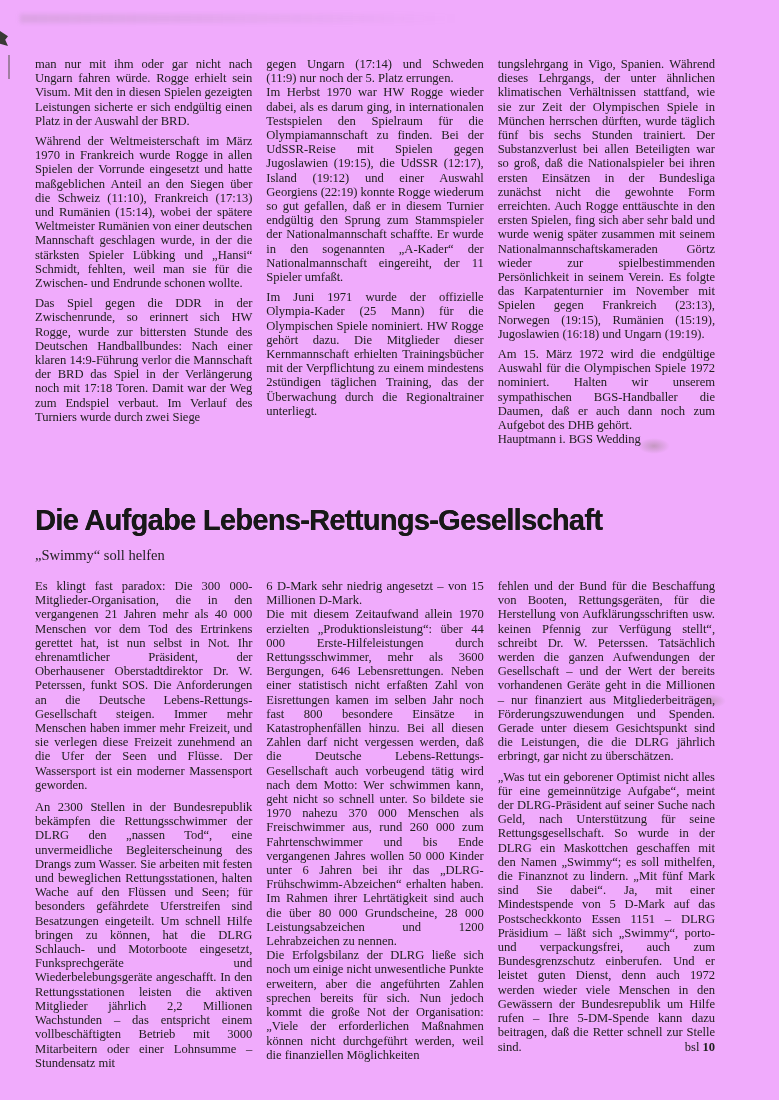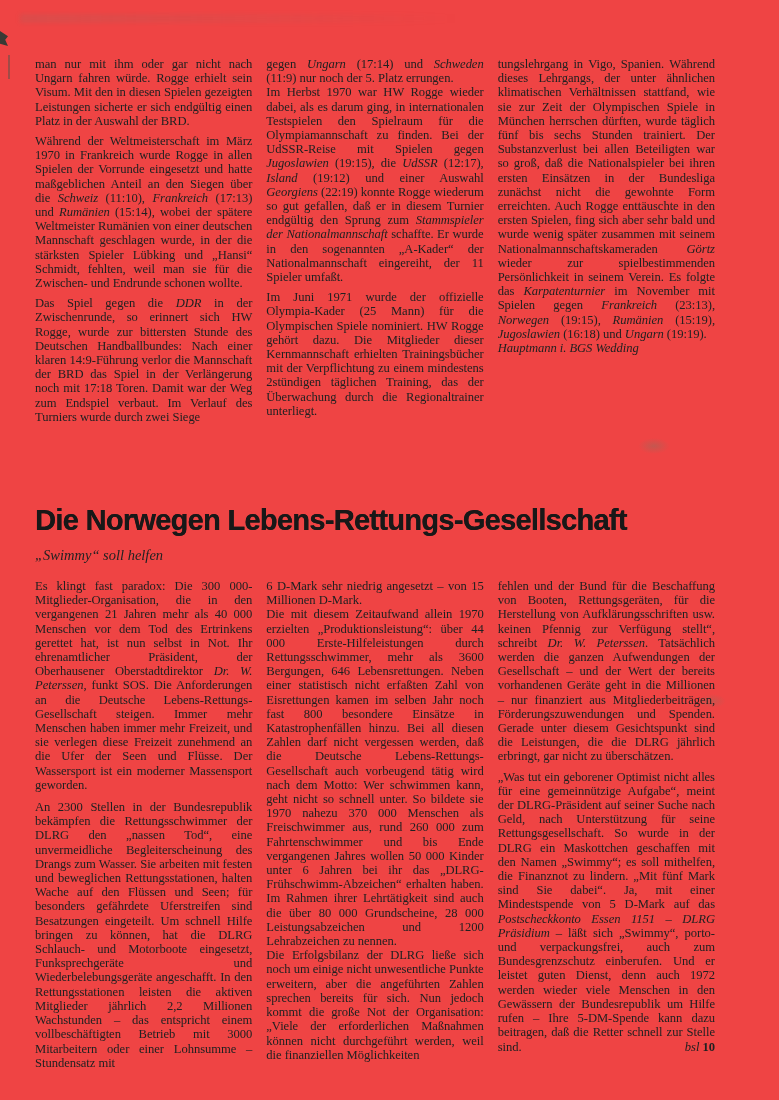--- a/index.html
+++ b/index.html
@@ -1,20 +1,20 @@
 <!DOCTYPE html>
 <html lang="de"><head>
 <meta charset="utf-8">
 <style>
   * { margin:0; padding:0; box-sizing:border-box; }
   html, body { width:779px; background:#fcfbf8; }
   .page {
     position:relative;
     width:779px; height:1100px;
-    background:#ef4444;
+    background:#f0abfc;
     color:#212121;
     font-family:"Liberation Serif", serif;
     overflow:hidden;
   }
 
   
   .artifact { position:absolute; pointer-events:none; }
   .a-ink   { left:0; top:31px; width:8px; height:15px; background:#3a3a35;
              clip-path:polygon(0 0,100% 35%,65% 58%,100% 100%,0 85%); filter:blur(.3px); }
   .a-line  { left:8px; top:55px; width:2px; height:24px; background:#55524a; opacity:.5; filter:blur(.4px); }
@@ -31,34 +31,33 @@
 
   .cols { display:flex; gap:14px; align-items:flex-start; }
   .col  { flex:1 1 0;
           font-size:12.6px; line-height:14.2px;
           text-align:justify; hyphens:auto; -webkit-hyphens:auto;
           letter-spacing:-0.05px; }
   .col p { margin:0 0 6px 0; }
   .col p.tight   { margin-top:-6px; }          
   .col p.gap     { margin-top:8px; }          
   .col p.overlap { margin-top:-20.2px; }       
-  .it { font-style:italic; }
+  .it { }
   .bd { font-weight:bold; }
 
   h1.headline {
     font-family:"Liberation Sans", sans-serif;
     font-weight:bold;
     font-size:29px; line-height:33px;
     letter-spacing:-0.7px;
     color:#181818;
     text-shadow:0.3px 0 0 currentColor;
   }
   p.subtitle {
     font-family:"Liberation Serif", serif;
-    font-style:italic;
     font-size:14.5px;
     margin:10px 0 15px 0;
     color:#222;
   }
 </style>
 </head>
 <body>
 
 <div class="page">
 
@@ -75,27 +74,28 @@
           <p><span>Während der Weltmeisterschaft im März 1970 in Frankreich wurde Rogge in allen Spielen der Vorrunde eingesetzt und hatte maßgeblichen Anteil an den Siegen über die </span><span class="it">Schweiz</span><span> (11:10), </span><span class="it">Frankreich</span><span> (17:13) und </span><span class="it">Rumänien</span><span> (15:14), wobei der spätere Weltmeister Rumänien von einer deutschen Mannschaft geschlagen wurde, in der die stärksten Spieler Lübking und „Hansi“ Schmidt, fehlten, weil man sie für die Zwischen- und Endrunde schonen wollte.</span></p>
           <p><span>Das Spiel gegen die </span><span class="it">DDR</span><span> in der Zwischenrunde, so erinnert sich HW Rogge, wurde zur bittersten Stunde des Deutschen Handballbundes: Nach einer klaren 14:9-Führung verlor die Mannschaft der BRD das Spiel in der Verlängerung noch mit 17:18 Toren. Damit war der Weg zum Endspiel verbaut. Im Verlauf des Turniers wurde durch zwei Siege</span></p>
         </div>
         <div class="col">
           <p><span>gegen </span><span class="it">Ungarn</span><span> (17:14) und </span><span class="it">Schweden</span><span> (11:9) nur noch der 5. Platz errungen.</span></p>
           <p class="tight"><span>Im Herbst 1970 war HW Rogge wieder dabei, als es darum ging, in internationalen Testspielen den Spielraum für die Olympiamannschaft zu finden. Bei der UdSSR-Reise mit Spielen gegen </span><span class="it">Jugoslawien</span><span> (19:15), die </span><span class="it">UdSSR</span><span> (12:17), </span><span class="it">Island</span><span> (19:12) und einer Auswahl </span><span class="it">Georgiens</span><span> (22:19) konnte Rogge wiederum so gut gefallen, daß er in diesem Turnier endgültig den Sprung zum </span><span class="it">Stammspieler der Nationalmannschaft</span><span> schaffte. Er wurde in den sogenannten „A-Kader“ der Nationalmannschaft eingereiht, der 11 Spieler umfaßt.</span></p>
           <p><span>Im Juni 1971 wurde der offizielle Olympia-Kader (25 Mann) für die Olympischen Spiele nominiert. HW Rogge gehört dazu. Die Mitglieder dieser Kernmannschaft erhielten Trainingsbücher mit der Verpflichtung zu einem mindestens 2stündigen täglichen Training, das der Überwachung durch die Regionaltrainer unterliegt.</span></p>
         </div>
         <div class="col">
           <p><span>tungslehrgang in Vigo, Spanien. Während dieses Lehrgangs, der unter ähnlichen klimatischen Verhältnissen stattfand, wie sie zur Zeit der Olympischen Spiele in München herrschen dürften, wurde täglich fünf bis sechs Stunden trainiert. Der Substanzverlust bei allen Beteiligten war so groß, daß die Nationalspieler bei ihren ersten Einsätzen in der Bundesliga zunächst nicht die gewohnte Form erreichten. Auch Rogge enttäuschte in den ersten Spielen, fing sich aber sehr bald und wurde wenig später zusammen mit seinem Nationalmannschaftskameraden </span><span class="it">Görtz</span><span> wieder zur spielbestimmenden Persönlichkeit in seinem Verein. Es folgte das </span><span class="it">Karpatenturnier</span><span> im November mit Spielen gegen </span><span class="it">Frankreich</span><span> (23:13), </span><span class="it">Norwegen</span><span> (19:15), </span><span class="it">Rumänien</span><span> (15:19), </span><span class="it">Jugoslawien</span><span> (16:18) und </span><span class="it">Ungarn</span><span> (19:19).</span></p>
+          <p><span>Am 15. März 1972 wird die endgültige Auswahl für die Olympischen Spiele 1972 nominiert. Halten wir unserem sympathischen BGS-Handballer die Daumen, daß er auch dann noch zum Aufgebot des DHB gehört.</span></p>
           <p class="tight" style="text-align: left;"><span class="it">Hauptmann i. BGS Wedding</span></p>
         </div>
       </div>
   </section>
 
   <section class="section-dlrg">
-    <h1 class="headline">Die Norwegen Lebens-Rettungs-Gesellschaft</h1>
+    <h1 class="headline">Die Aufgabe Lebens-Rettungs-Gesellschaft</h1>
     <p class="subtitle">„Swimmy“ soll helfen</p>
     <div class="cols">
         <div class="col">
           <p><span>Es klingt fast paradox: Die 300 000-Mitglieder-Organisation, die in den vergangenen 21 Jahren mehr als 40 000 Menschen vor dem Tod des Ertrinkens gerettet hat, ist nun selbst in Not. Ihr ehrenamtlicher Präsident, der Oberhausener Oberstadtdirektor </span><span class="it">Dr. W. Peterssen</span><span>, funkt SOS. Die Anforderungen an die Deutsche Lebens-Rettungs-Gesellschaft steigen. Immer mehr Menschen haben immer mehr Freizeit, und sie verlegen diese Freizeit zunehmend an die Ufer der Seen und Flüsse. Der Wassersport ist ein moderner Massensport geworden.</span></p>
           <p class="gap"><span>An 2300 Stellen in der Bundesrepublik bekämpfen die Rettungsschwimmer der DLRG den „nassen Tod“, eine unvermeidliche Begleiterscheinung des Drangs zum Wasser. Sie arbeiten mit festen und beweglichen Rettungsstationen, halten Wache auf den Flüssen und Seen; für besonders gefährdete Uferstreifen sind Besatzungen eingeteilt. Um schnell Hilfe bringen zu können, hat die DLRG Schlauch- und Motorboote eingesetzt, Funksprechgeräte und Wiederbelebungsgeräte angeschafft. In den Rettungsstationen leisten die aktiven Mitglieder jährlich 2,2 Millionen Wachstunden – das entspricht einem vollbeschäftigten Betrieb mit 3000 Mitarbeitern oder einer Lohnsumme – Stundensatz mit</span></p>
         </div>
         <div class="col">
           <p><span>6 D-Mark sehr niedrig angesetzt – von 15 Millionen D-Mark.</span></p>
           <p class="tight"><span>Die mit diesem Zeitaufwand allein 1970 erzielten „Produktionsleistung“: über 44 000 Erste-Hilfeleistungen durch Rettungsschwimmer, mehr als 3600 Bergungen, 646 Lebensrettungen. Neben einer statistisch nicht erfaßten Zahl von Eisrettungen kamen im selben Jahr noch fast 800 besondere Einsätze in Katastrophenfällen hinzu. Bei all diesen Zahlen darf nicht vergessen werden, daß die Deutsche Lebens-Rettungs-Gesellschaft auch vorbeugend tätig wird nach dem Motto: Wer schwimmen kann, geht nicht so schnell unter. So bildete sie 1970 nahezu 370 000 Menschen als Freischwimmer aus, rund 260 000 zum Fahrtenschwimmer und bis Ende vergangenen Jahres wollen 50 000 Kinder unter 6 Jahren bei ihr das „DLRG-Frühschwimm-Abzeichen“ erhalten haben. Im Rahmen ihrer Lehrtätigkeit sind auch die über 80 000 Grundscheine, 28 000 Leistungsabzeichen und 1200 Lehrabzeichen zu nennen.</span></p>
           <p class="tight"><span>Die Erfolgsbilanz der DLRG ließe sich noch um einige nicht unwesentliche Punkte erweitern, aber die angeführten Zahlen sprechen bereits für sich. Nun jedoch kommt die große Not der Organisation: „Viele der erforderlichen Maßnahmen können nicht durchgeführt werden, weil die finanziellen Möglichkeiten</span></p>

